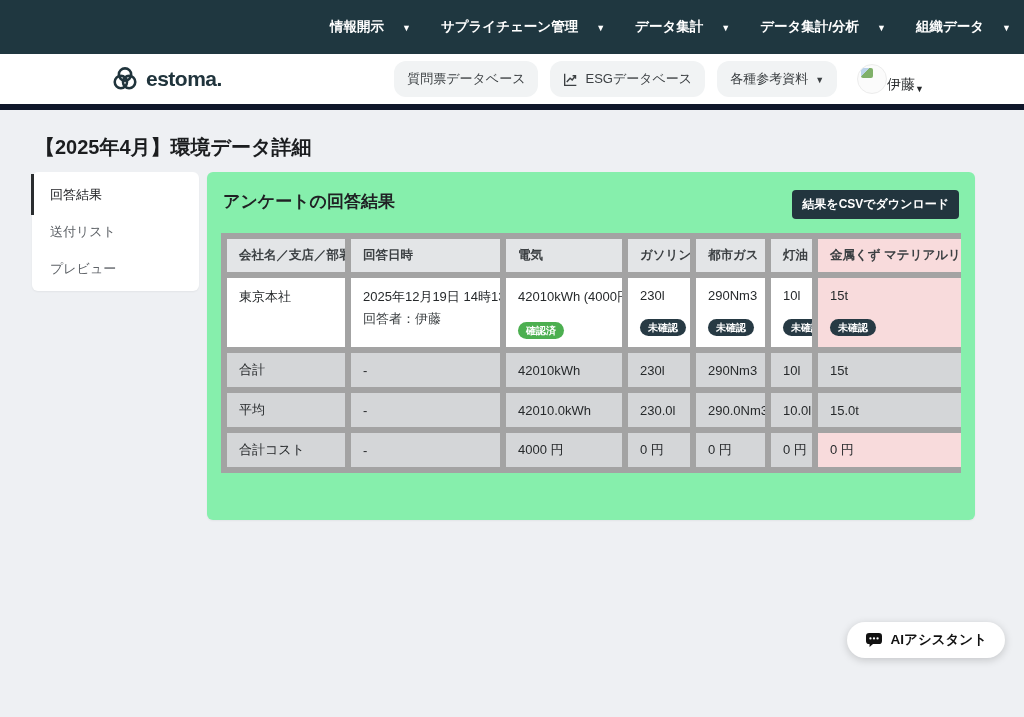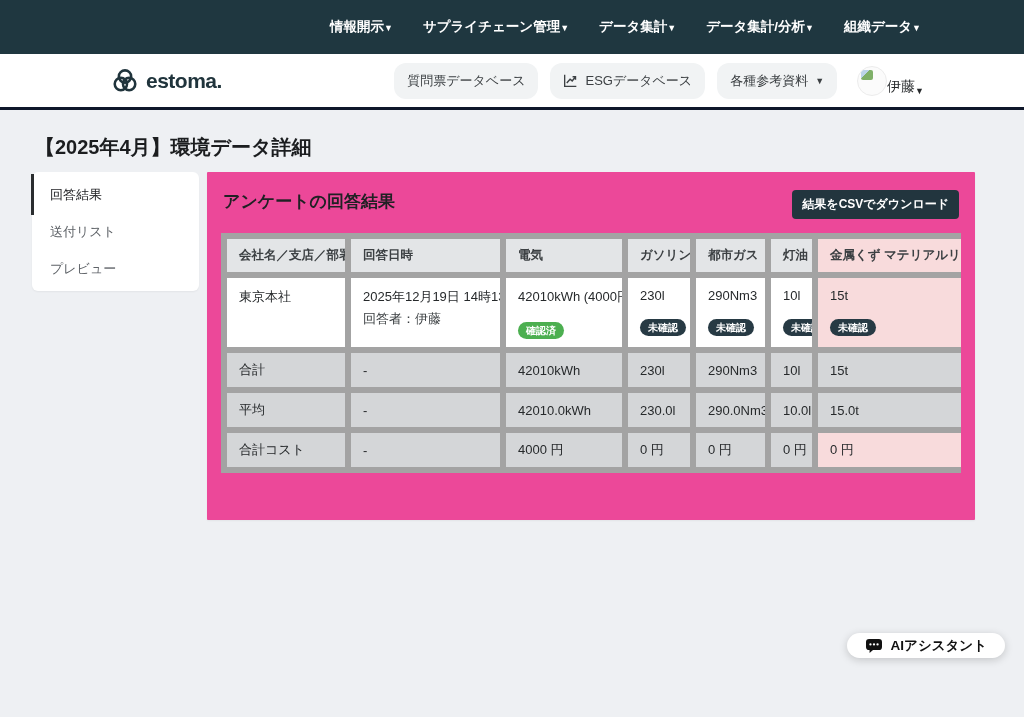--- a/index.html
+++ b/index.html
@@ -12,28 +12,28 @@
     color:#26292b;
   }
   
   .topnav {
     position:absolute; left:0; top:0; width:1024px; height:54px;
     background:#1f3740; display:flex; align-items:center;
     padding-left:330px; gap:30px;
   }
   .topnav a {
     color:#fff; font-size:13.5px; font-weight:bold; text-decoration:none;
-    display:flex; align-items:center; gap:0; white-space:nowrap; cursor:pointer;
+    display:flex; align-items:center; gap:18px; white-space:nowrap; cursor:pointer;
   }
   .caret { font-size:9px; line-height:1; transform:translateY(1px); }
   
   .appbar {
     position:absolute; left:0; top:54px; width:1024px; height:56px;
     background:#fff; display:flex; align-items:center;
-    border-bottom:3px solid #0f172a;
+    border-bottom:6px solid #0f172a;
   }
   .logo { display:flex; align-items:center; gap:6px; margin-left:110px; cursor:pointer; }
   .logo-text { font-size:21px; font-weight:bold; color:#20343c; letter-spacing:-0.5px; }
   .appbar-right { display:flex; align-items:center; gap:12px; margin-left:auto; margin-right:100px; }
   .appbar-btn {
     background:#f1f3f4; border:none; border-radius:12px; padding:9px 13px;
     font-size:13px; color:#3c4043; font-family:inherit; display:flex;
     align-items:center; gap:7px; cursor:pointer; white-space:nowrap;
   }
   .userbox { display:flex; align-items:flex-end; gap:0; cursor:pointer; margin-left:8px; }
@@ -59,21 +59,21 @@
     position:relative; height:37px; display:flex; align-items:center;
     padding-left:18px; font-size:13px; color:#5f6368; cursor:pointer;
   }
   .side-item.active { color:#202124; }
   .side-item.active::before {
     content:""; position:absolute; left:-1px; top:-2px; bottom:-2px; width:3px; background:#2a2d2f;
   }
   
   .main-card {
     position:absolute; left:207px; top:172px; width:768px; height:348px;
-    background:#ec4899; border-radius:1px; box-shadow:0 1px 2px rgba(0,0,0,.05);
+    background:#86efac; border-radius:6px; box-shadow:0 1px 2px rgba(0,0,0,.05);
     padding:14px;
   }
   .card-head { display:flex; align-items:flex-start; justify-content:space-between; margin:4px 2px 14px 2px; }
   .card-title { font-size:17px; font-weight:bold; color:#202124; }
   .csv-btn {
     background:#22353e; color:#fff; border:none; border-radius:4px;
     font-size:12px; font-weight:bold; padding:6px 10px; font-family:inherit; cursor:pointer; white-space:nowrap;
   }
   
   .table-wrap { width:740px; overflow:hidden; }
@@ -92,21 +92,21 @@
   tr.gray-row td.pink { background:#f8dbdc; }
   .cell-sub { color:#3c4043; margin-top:4px; }
   .badge {
     display:inline-block; font-size:10px; font-weight:bold; color:#fff;
     border-radius:9px; padding:2px 8px; margin-top:16px; line-height:1.3;
   }
   .badge-dark { background:#273a44; }
   .badge-green { background:#4caf50; }
   
   .ai-pill {
-    position:absolute; right:19px; bottom:59px; height:25px;
+    position:absolute; right:19px; bottom:59px; height:36px;
     background:#fff; border-radius:20px; display:flex; align-items:center; gap:8px;
     padding:8px 18px; box-shadow:0 2px 8px rgba(0,0,0,.18); cursor:pointer;
   }
   .ai-pill span.txt { font-size:13.5px; font-weight:bold; color:#111; }
   .icon-svg { display:block; }
 </style>
 </head>
 <body>
 
 <nav class="topnav">

